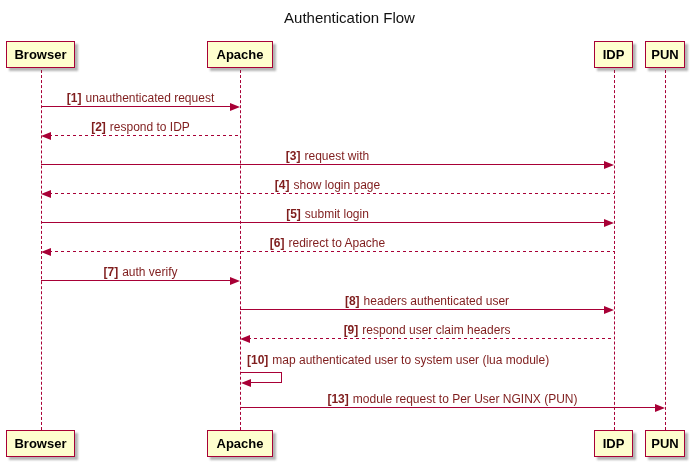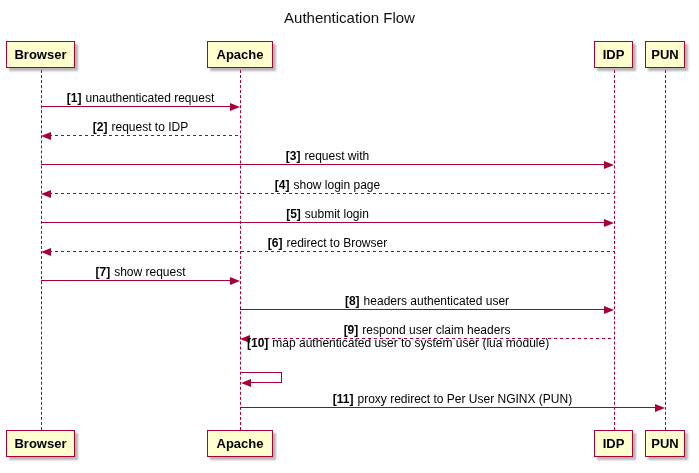--- a/index.html
+++ b/index.html
@@ -25,21 +25,21 @@
     box-shadow:3px 3px 2px rgba(90,90,90,0.45);
     display:flex;align-items:center;justify-content:center;
     font-size:13px;font-weight:700;white-space:nowrap;
   }
   .lifeline{
     position:absolute;width:0;top:70px;height:360px;
     border-left:1px dashed var(--accent);
   }
   .msg-label{
     position:absolute;font-size:12px;text-align:center;white-space:nowrap;
-    color:#000000;
+    color:#7f1d1d;
   }
   .msg-label b{font-weight:700;}
   .msg-label .t{margin-left:4px;}
   .line{position:absolute;height:1.4px;background:var(--accent);}
   .line.dashed{
     background:repeating-linear-gradient(90deg,var(--accent) 0 3px,transparent 3px 6px);
     height:1.2px;
   }
   .vline{position:absolute;width:1.4px;background:var(--accent);}
   .head{position:absolute;width:0;height:0;border-top:4px solid transparent;border-bottom:4px solid transparent;}
@@ -84,21 +84,21 @@
       <span>PUN</span>
     </div>
 
   <div>
     <div class="msg-label" style="left:41px;top:91px;width:199px"><b>[1]</b><span class="t">unauthenticated request</span></div>
     <div class="line" style="left:41px;top:106px;width:191px"></div>
     <div class="head r" style="left:230px;top:103px"></div>
   </div>
 
   <div>
-    <div class="msg-label" style="left:41px;top:120px;width:199px"><b>[2]</b><span class="t">request to IDP</span></div>
+    <div class="msg-label" style="left:41px;top:120px;width:199px"><b>[2]</b><span class="t">respond to IDP</span></div>
     <div class="line dashed" style="left:49px;top:135px;width:191px"></div>
     <div class="head l" style="left:41px;top:132px"></div>
   </div>
 
   <div>
     <div class="msg-label" style="left:41px;top:149px;width:573px"><b>[3]</b><span class="t">request with</span></div>
     <div class="line" style="left:41px;top:164px;width:565px"></div>
     <div class="head r" style="left:604px;top:161px"></div>
   </div>
 
@@ -108,50 +108,50 @@
     <div class="head l" style="left:41px;top:190px"></div>
   </div>
 
   <div>
     <div class="msg-label" style="left:41px;top:207px;width:573px"><b>[5]</b><span class="t">submit login</span></div>
     <div class="line" style="left:41px;top:222px;width:565px"></div>
     <div class="head r" style="left:604px;top:219px"></div>
   </div>
 
   <div>
-    <div class="msg-label" style="left:41px;top:236px;width:573px"><b>[6]</b><span class="t">redirect to Browser</span></div>
+    <div class="msg-label" style="left:41px;top:236px;width:573px"><b>[6]</b><span class="t">redirect to Apache</span></div>
     <div class="line dashed" style="left:49px;top:251px;width:565px"></div>
     <div class="head l" style="left:41px;top:248px"></div>
   </div>
 
   <div>
-    <div class="msg-label" style="left:41px;top:265px;width:199px"><b>[7]</b><span class="t">show request</span></div>
+    <div class="msg-label" style="left:41px;top:265px;width:199px"><b>[7]</b><span class="t">auth verify</span></div>
     <div class="line" style="left:41px;top:280px;width:191px"></div>
     <div class="head r" style="left:230px;top:277px"></div>
   </div>
 
   <div>
     <div class="msg-label" style="left:240px;top:294px;width:374px"><b>[8]</b><span class="t">headers authenticated user</span></div>
     <div class="line" style="left:240px;top:309px;width:366px"></div>
     <div class="head r" style="left:604px;top:306px"></div>
   </div>
 
   <div>
     <div class="msg-label" style="left:240px;top:323px;width:374px"><b>[9]</b><span class="t">respond user claim headers</span></div>
     <div class="line dashed" style="left:248px;top:338px;width:366px"></div>
     <div class="head l" style="left:240px;top:335px"></div>
   </div>
 
   <div>
-    <div class="msg-label" style="left:247px;top:336px;text-align:left"><b>[10]</b><span class="t">map authenticated user to system user (lua module)</span></div>
+    <div class="msg-label" style="left:247px;top:353px;text-align:left"><b>[10]</b><span class="t">map authenticated user to system user (lua module)</span></div>
     <div class="line" style="left:241px;top:372px;width:41px"></div>
     <div class="vline" style="left:281px;top:372px;height:11px"></div>
     <div class="line" style="left:250px;top:382px;width:32px"></div>
     <div class="head l" style="left:241px;top:379px"></div>
   </div>
 
   <div>
-    <div class="msg-label" style="left:240px;top:392px;width:425px"><b>[11]</b><span class="t">proxy redirect to Per User NGINX (PUN)</span></div>
+    <div class="msg-label" style="left:240px;top:392px;width:425px"><b>[13]</b><span class="t">module request to Per User NGINX (PUN)</span></div>
     <div class="line" style="left:240px;top:407px;width:417px"></div>
     <div class="head r" style="left:655px;top:404px"></div>
   </div>
 
 </div>
 
 </body></html>

